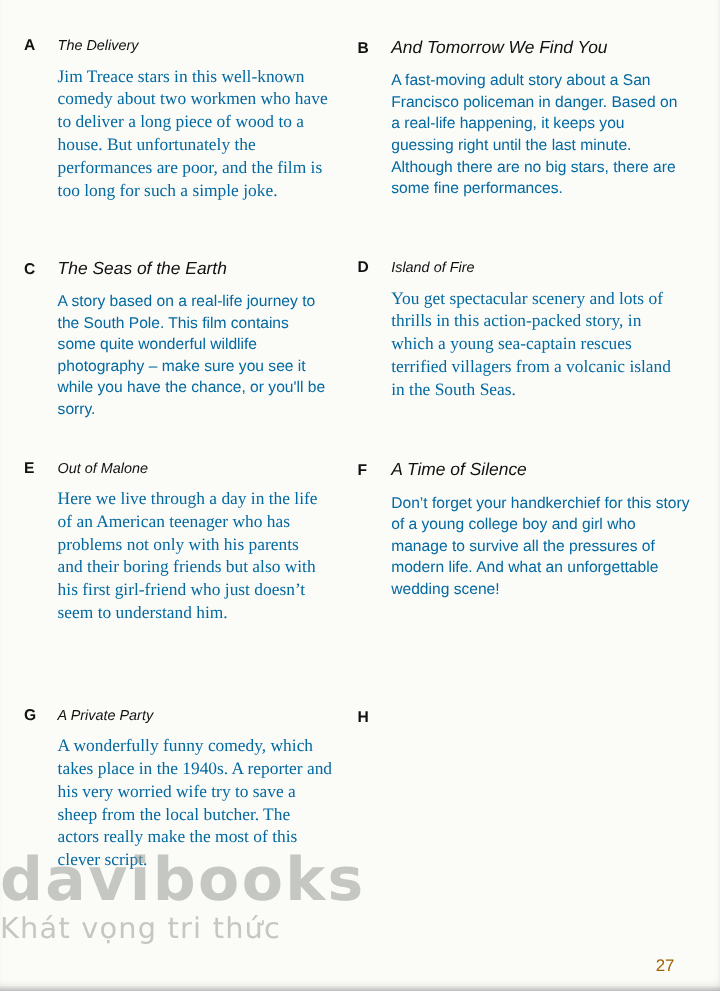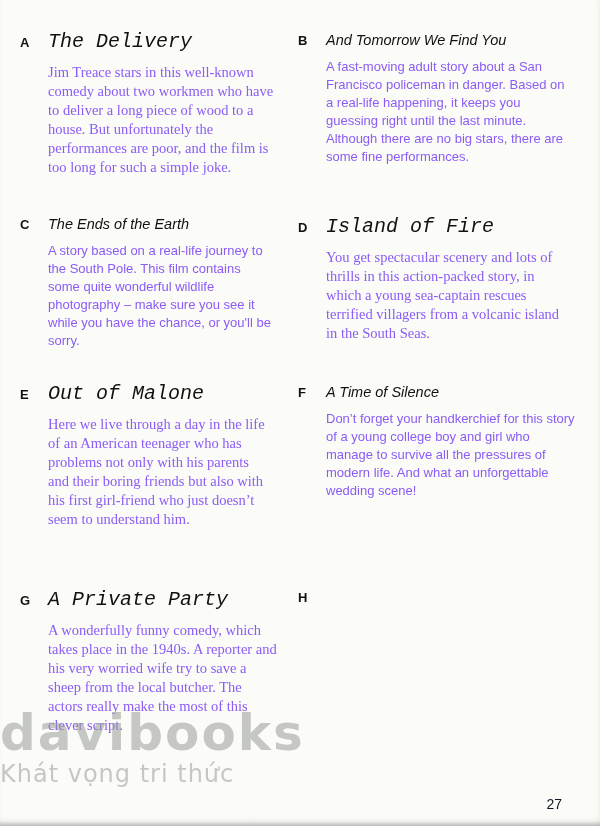--- a/index.html
+++ b/index.html
@@ -16,42 +16,42 @@
     box-shadow: inset 0 -8px 10px -7px rgba(0,0,0,0.22), inset -4px 0 8px -6px rgba(0,0,0,0.10);
   }
   .entry { position:absolute; }
   .entry-head { display:flex; align-items:baseline; }
   .letter {
     font-family:"Liberation Sans", sans-serif;
     font-weight:bold; font-size:13px; color:#111;
     width:28px; flex:none;
   }
   .title { font-style:italic; color:#111; }
-  .serif .title { font-family:Liberation Mono, monospace; font-size:20px; }
+  .serif .title { font-family:Liberation Sans, sans-serif; font-size:12px; }
   .sans  .title { font-family:"Liberation Sans", sans-serif; font-size:14.5px;text-align:center; }
-  .review-body { margin-top:10px; margin-left:28px; color:#8b5cf6; }
+  .review-body { margin-top:10px; margin-left:28px; color:#0369a1; }
   .serif .review-body { font-family:"Liberation Serif", serif; font-size:14.5px; line-height:19px; }
   .sans  .review-body { font-family:Liberation Sans, sans-serif; font-size:13px;   line-height:18px; }
   .watermark {
     position:absolute; left:0; right:0; top:706px;
     text-align:left; color:#999d96; opacity:0.55;
     z-index:5; pointer-events:none;
   }
   .wm-brand {
     font-family:"DejaVu Sans", sans-serif;
     font-weight:bold; font-size:50px; line-height:54px; letter-spacing:2px;
   }
   .wm-tagline {
     font-family:"DejaVu Sans", sans-serif;
     font-size:24px; line-height:24px; letter-spacing:1px; margin-top:2px;
   }
   .page-number {
     position:absolute; right:38px; bottom:14px;
     font-family:"Liberation Sans", sans-serif;
-    font-size:14px; color:#0f172a; z-index:6;
+    font-size:14px; color:#a16207; z-index:6;
   }
   .scan-edge {
     position:absolute; left:0; right:0; bottom:0; height:5px;
     background:linear-gradient(to bottom, rgba(0,0,0,0), rgba(0,0,0,0.14));
   }
 </style>
 </head>
 <body>
 
 <div class="page">
@@ -68,21 +68,21 @@
     <div class="entry-head">
       <span class="letter">B</span>
       <span class="title">And Tomorrow We Find You</span>
     </div>
     <p class="review-body">A fast-moving adult story about a San Francisco policeman in danger. Based on a real-life happening, it keeps you guessing right until the last minute. Although there are no big stars, there are some fine performances.</p>
   </section>
 
   <section class="entry sans" style="left:20px; top:216px; width:252px">
     <div class="entry-head">
       <span class="letter">C</span>
-      <span class="title">The Ends of the Earth</span>
+      <span class="title">The Seas of the Earth</span>
     </div>
     <p class="review-body">A story based on a real-life journey to the South Pole. This film contains some quite wonderful wildlife photography – make sure you see it while you have the chance, or you'll be sorry.</p>
   </section>
 
   <section class="entry serif" style="left:298px; top:215px; width:272px">
     <div class="entry-head">
       <span class="letter">D</span>
       <span class="title">Island of Fire</span>
     </div>
     <p class="review-body">You get spectacular scenery and lots of thrills in this action-packed story, in which a young sea-captain rescues terrified villagers from a volcanic island in the South Seas.</p>

